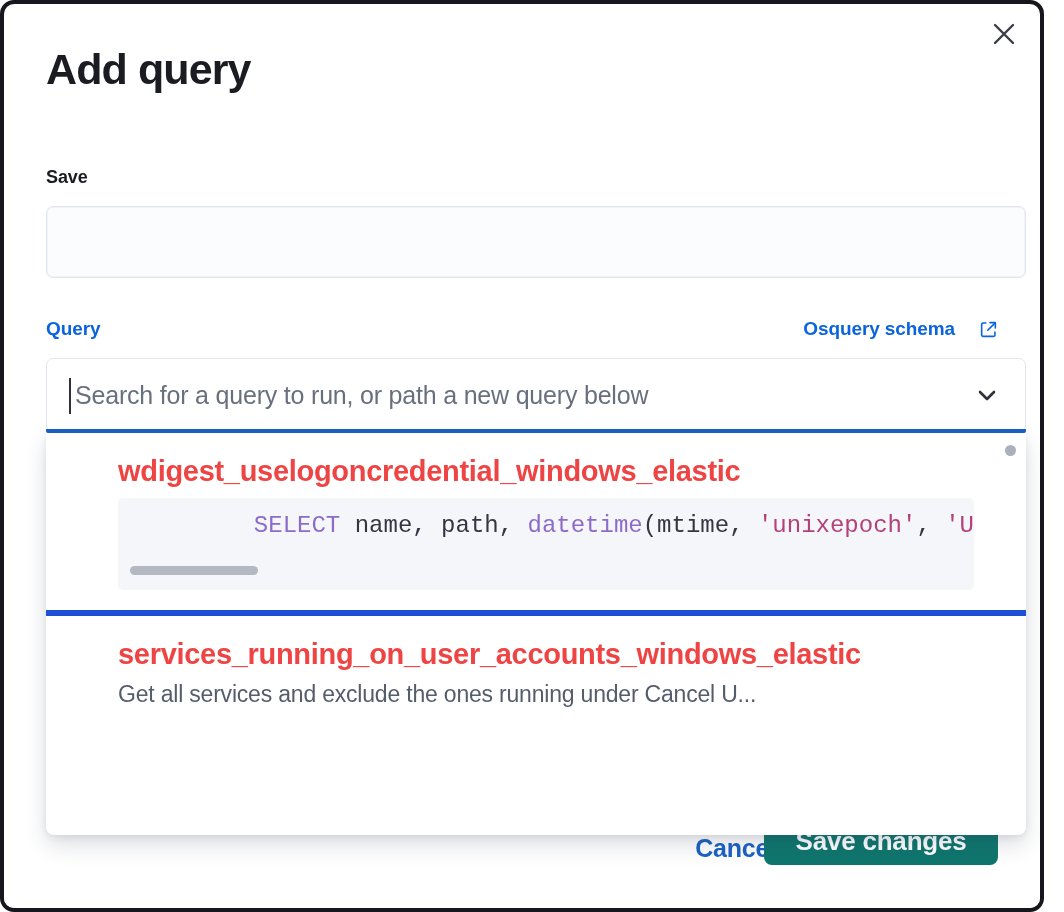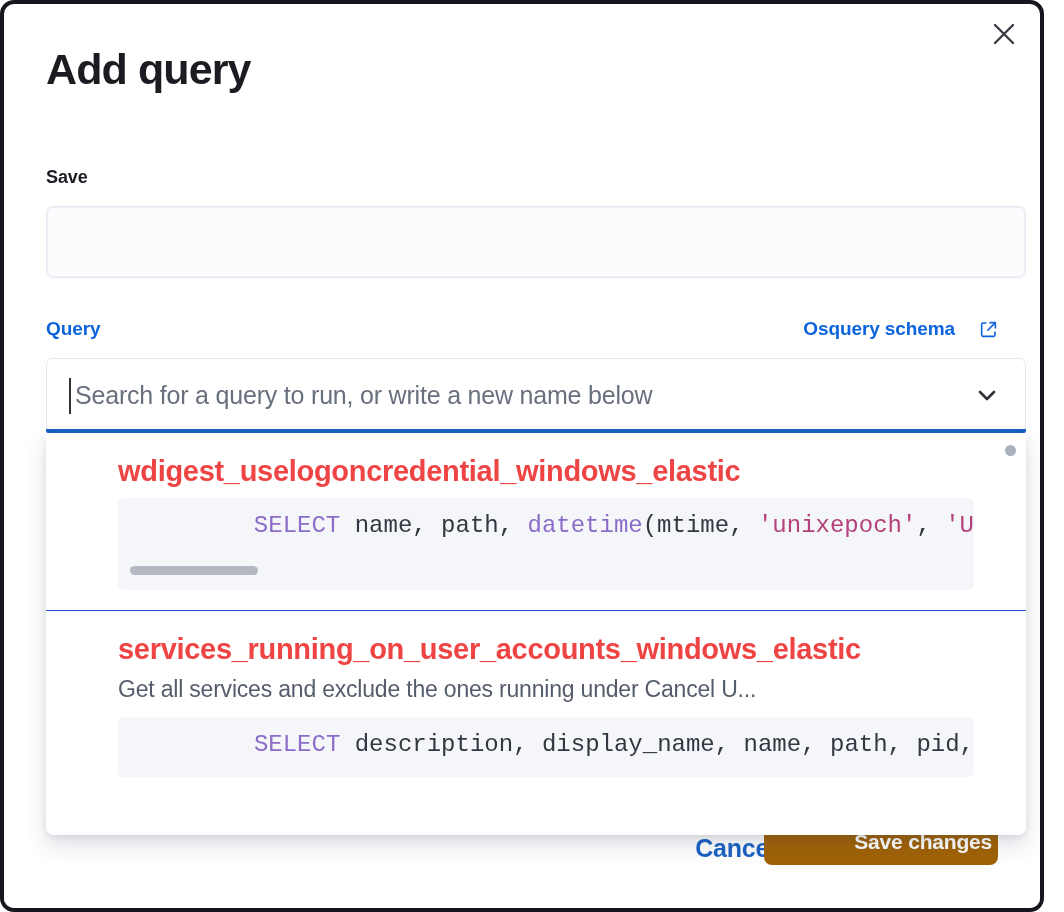--- a/index.html
+++ b/index.html
@@ -188,30 +188,29 @@
     cursor: pointer;
     padding: 10px 14px;
     letter-spacing: -0.2px;
   }
   .btn-save {
     position: absolute;
     right: 42px;
     top: 8px;
     width: 234px;
     height: 47px;
-    background: #a16207;
+    background: #0f766e;
     border: none;
     border-radius: 8px;
     font-family: "Liberation Sans", sans-serif;
-    font-size: 21px;
+    font-size: 26px;
     font-weight: 600;
     color: #ffffff;
     letter-spacing: -0.2px;
     cursor: pointer;
-    text-align: right;
   }
 
   
   .dropdown {
     position: absolute;
     left: 42px;
     top: 429px;
     width: 980px;
     height: 402px;
     box-sizing: border-box;
@@ -228,21 +227,21 @@
     height: 11px;
     border-radius: 50%;
     background: #aab1bd;
   }
   .option {
     position: relative;
     padding: 22px 30px 20px 72px;
     box-sizing: border-box;
     cursor: pointer;
   }
-  .option + .option { border-top: 1px solid #1d4ed8; }
+  .option + .option { border-top: 6px solid #1d4ed8; }
   .opt-title {
     font-size: 29px;
     font-weight: 700;
     color: #ef4444;
     letter-spacing: -0.3px;
     margin-bottom: 10px;
   }
   .opt-desc {
     font-size: 23px;
     color: #555c6b;
@@ -310,21 +309,21 @@
       <svg width="19" height="19" viewBox="0 0 20 20" fill="none">
         <path d="M7.2 3.2H4.2A1.4 1.4 0 0 0 2.8 4.6v11.2a1.4 1.4 0 0 0 1.4 1.4h11.2a1.4 1.4 0 0 0 1.4-1.4v-3" stroke="#0b64dd" stroke-width="1.7" stroke-linecap="round" stroke-linejoin="round"></path>
         <path d="M11.6 2.8h5.6v5.6" stroke="#0b64dd" stroke-width="1.7" stroke-linecap="round" stroke-linejoin="round"></path>
         <path d="M9.2 10.8 17 3" stroke="#0b64dd" stroke-width="1.7" stroke-linecap="round"></path>
       </svg>
     </span>
   </a>
 
   <div class="combo">
     <span class="caret"></span>
-    <span class="combo-placeholder">Search for a query to run, or write a new name below</span>
+    <span class="combo-placeholder">Search for a query to run, or path a new query below</span>
     <span class="combo-chevron">
       <svg width="28" height="28" viewBox="0 0 28 28" fill="none">
         <path d="M7 11 L14 18 L21 11" stroke="#2f3038" stroke-width="2.6" stroke-linecap="round" stroke-linejoin="round"></path>
       </svg>
     </span>
   </div>
   <div class="combo-underline"></div>
 
   <div class="footer">
     <button class="btn-cancel">Cancel</button>
@@ -338,19 +337,16 @@
       <div class="opt-title">wdigest_uselogoncredential_windows_elastic</div>
       <div class="opt-code">
         <div class="code-line"><span class="kw">SELECT</span><span> name, path, </span><span class="fn">datetime</span><span>(mtime, </span><span class="str">'unixepoch'</span><span>, </span><span class="str">'U</span></div>
         <span class="code-scrollbar"></span>
       </div>
     </div>
 
     <div class="option">
       <div class="opt-title">services_running_on_user_accounts_windows_elastic</div>
       <div class="opt-desc">Get all services and exclude the ones running under Cancel U...</div>
-      <div class="opt-code short">
-        <div class="code-line"><span class="kw">SELECT</span><span> description, display_name, name, path, pid,</span></div>
-      </div>
     </div>
   </div>
 
 </div>
 
 </body></html>

